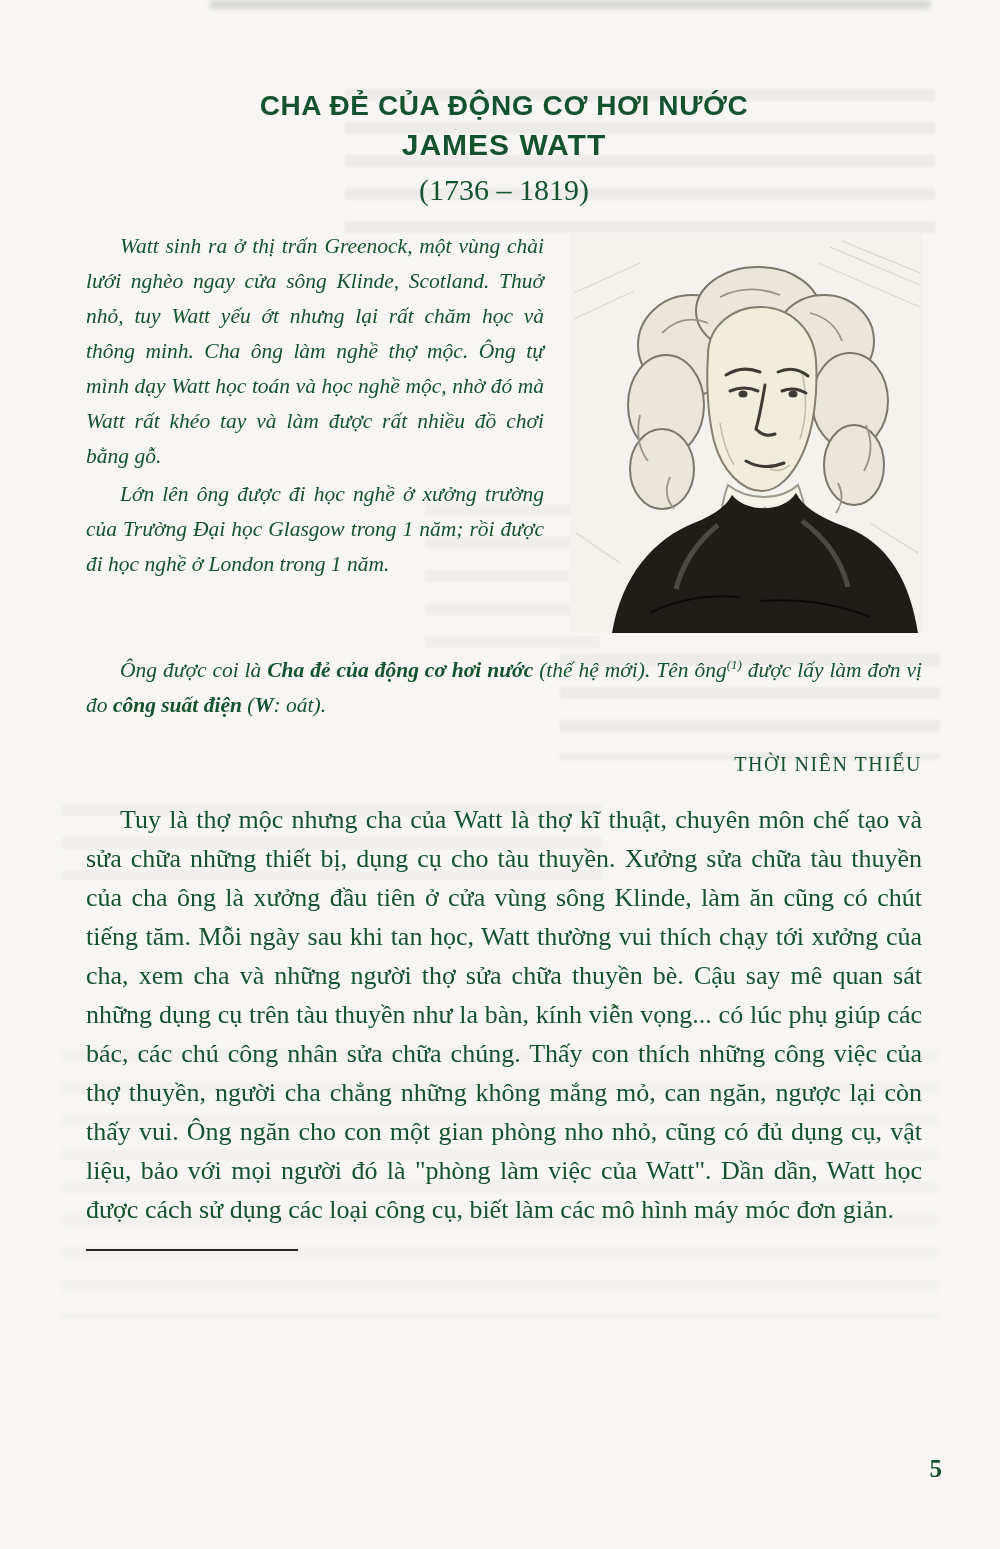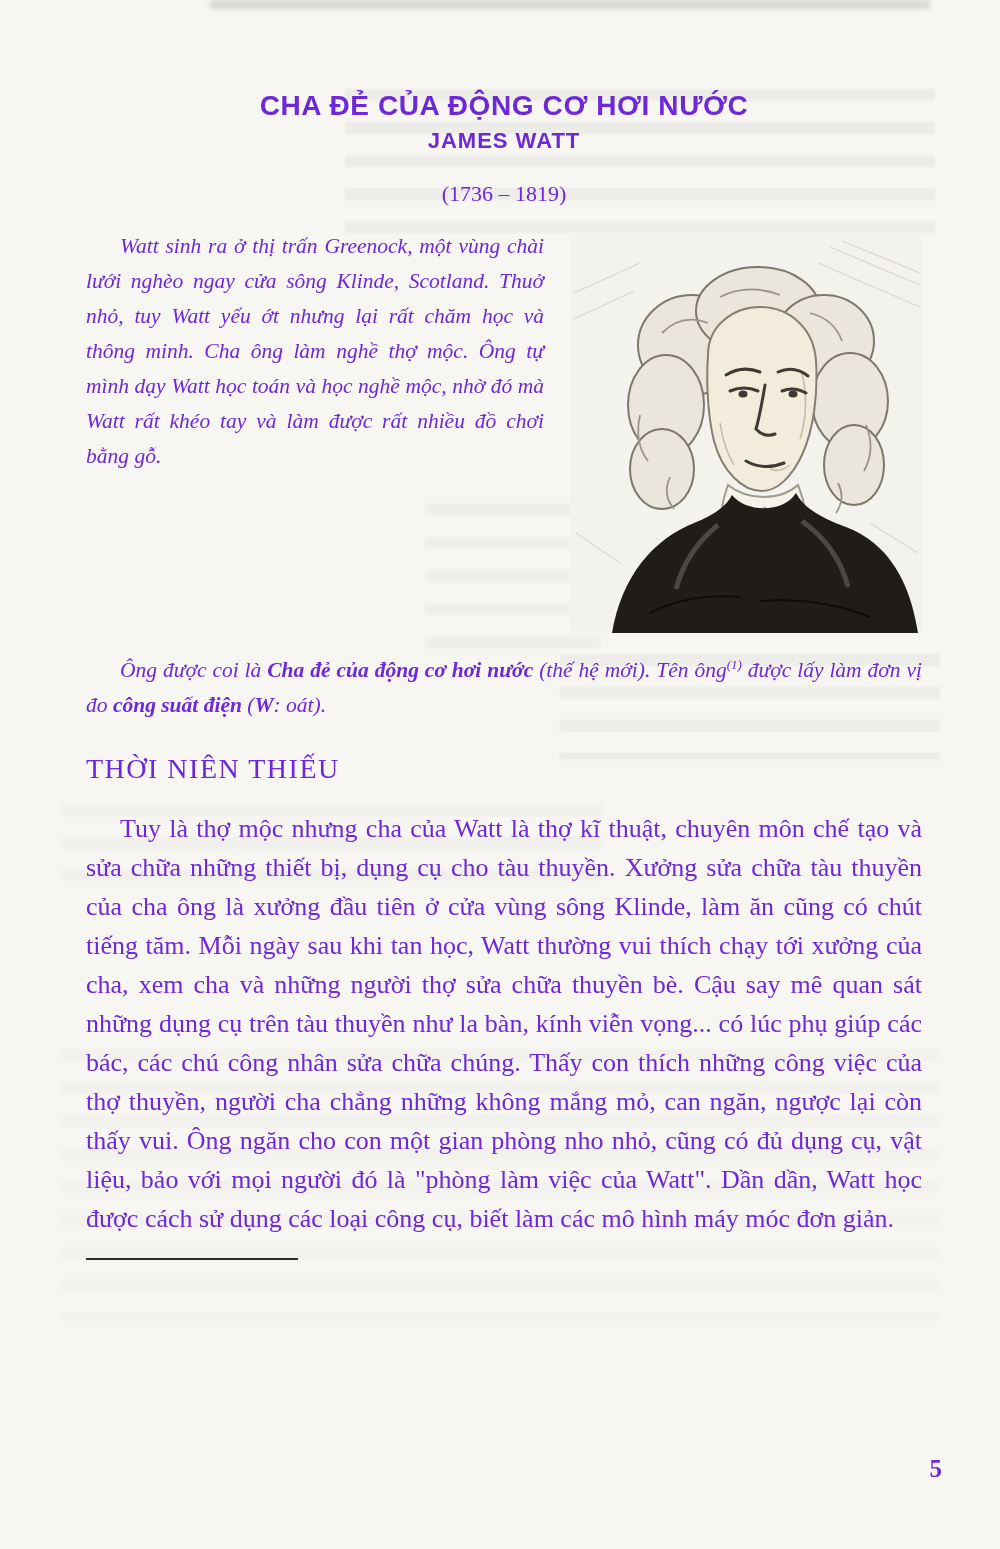--- a/index.html
+++ b/index.html
@@ -7,47 +7,47 @@
     padding: 0;
     background: #f7f6f2;
   }
   .page {
     position: relative;
     width: 1000px;
     height: 1549px;
     background: #f7f6f2;
     overflow: hidden;
     font-family: "Liberation Serif", serif;
-    color: #6d28d9;
+    color: #14532d;
   }
   .content {
     position: relative;
     z-index: 2;
     padding: 90px 78px 0 86px;
   }
 
   
   .title {
     font-family: "Liberation Sans", sans-serif;
     font-weight: bold;
     font-size: 28px;
     letter-spacing: 0.6px;
     text-align: center;
     margin: 0 0 6px 0;
   }
   .subject {
     font-family: "Liberation Sans", sans-serif;
     font-weight: bold;
-    font-size: 22px;
+    font-size: 30px;
     letter-spacing: 1px;
     text-align: center;
-    margin: 0 0 27px 0;
+    margin: 0 0 11px 0;
   }
   .dates {
-    font-size: 22px;
+    font-size: 30px;
     text-align: center;
     margin: 0 0 22px 0;
   }
 
   
   .intro p {
     font-style: italic;
     font-size: 21.5px;
     line-height: 35px;
     text-align: justify;
@@ -67,24 +67,24 @@
     float: right;
     width: 352px;
     height: 400px;
     margin: 4px 0 20px 26px;
     padding: 0;
   }
   .portrait svg { display: block; width: 100%; height: 100%; }
 
   
   .section-heading {
-    font-size: 28px;
+    font-size: 20px;
     font-weight: normal;
     letter-spacing: 1.5px;
-    text-align: left;
+    text-align: right;
     margin: 30px 0 24px 0;
   }
   .bodyp {
     font-size: 26px;
     line-height: 39px;
     text-align: justify;
     text-indent: 34px;
     margin: 0;
   }
   .bodyp + .bodyp { margin-top: 13px; }
@@ -234,20 +234,21 @@
             <path d="M232 288 q36 26 46 66"></path>
           </g>
           <g fill="none" stroke="#000000" stroke-width="2" opacity="0.6">
             <path d="M80 380 q40 -20 90 -16"></path>
             <path d="M190 368 q60 -4 110 16"></path>
           </g>
         </svg>
       </figure>
 
       <p>Watt sinh ra ở thị trấn Greenock, một vùng chài lưới nghèo ngay cửa sông Klinde, Scotland. Thuở nhỏ, tuy Watt yếu ớt nhưng lại rất chăm học và thông minh. Cha ông làm nghề thợ mộc. Ông tự mình dạy Watt học toán và học nghề mộc, nhờ đó mà Watt rất khéo tay và làm được rất nhiều đồ chơi bằng gỗ.</p>
+      <p>Lớn lên ông được đi học nghề ở xưởng trường của Trường Đại học Glasgow trong 1 năm; rồi được đi học nghề ở London trong 1 năm.</p>
       <p class="clear p4"><span>Ông được coi là </span><strong>Cha đẻ của động cơ hơi nước</strong><span> (thế hệ mới). Tên ông</span><sup class="ref">(1)</sup><span> được lấy làm đơn vị đo </span><strong>công suất điện</strong><span> (</span><strong>W</strong><span>: oát).</span></p>
     </section>
 
     <h3 class="section-heading">THỜI NIÊN THIẾU</h3>
 
     <p class="bodyp">Tuy là thợ mộc nhưng cha của Watt là thợ kĩ thuật, chuyên môn chế tạo và sửa chữa những thiết bị, dụng cụ cho tàu thuyền. Xưởng sửa chữa tàu thuyền của cha ông là xưởng đầu tiên ở cửa vùng sông Klinde, làm ăn cũng có chút tiếng tăm. Mỗi ngày sau khi tan học, Watt thường vui thích chạy tới xưởng của cha, xem cha và những người thợ sửa chữa thuyền bè. Cậu say mê quan sát những dụng cụ trên tàu thuyền như la bàn, kính viễn vọng... có lúc phụ giúp các bác, các chú công nhân sửa chữa chúng. Thấy con thích những công việc của thợ thuyền, người cha chẳng những không mắng mỏ, can ngăn, ngược lại còn thấy vui. Ông ngăn cho con một gian phòng nho nhỏ, cũng có đủ dụng cụ, vật liệu, bảo với mọi người đó là "phòng làm việc của Watt". Dần dần, Watt học được cách sử dụng các loại công cụ, biết làm các mô hình máy móc đơn giản.</p>
 
     <div class="footnote-rule"></div>
 
   </div>

